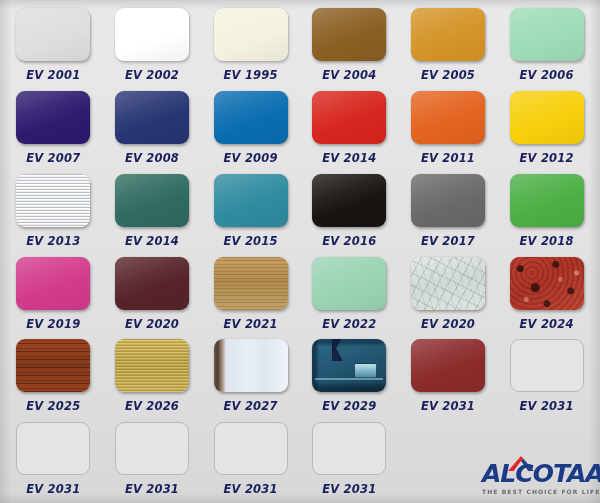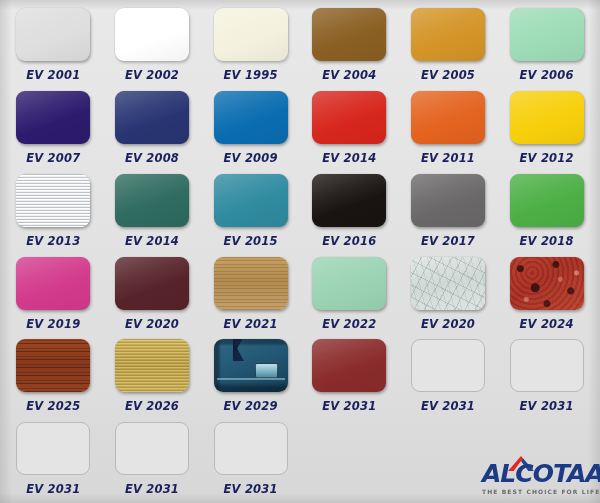--- a/index.html
+++ b/index.html
@@ -400,20 +400,24 @@
       </div>
       <div class="cell">
         <div class="swatch tex-wood-mahogany"></div>
         <div class="label">EV 2025</div>
       </div>
       <div class="cell">
         <div class="swatch tex-brushed-gold"></div>
         <div class="label">EV 2026</div>
       </div>
       <div class="cell">
+        <div class="swatch tex-mirror-white"></div>
+        <div class="label">EV 2027</div>
+      </div>
+      <div class="cell">
         <div class="swatch tex-mirror-blue">
           <span class="scene-w"></span>
           <span class="scene-panel"></span>
           <span class="scene-line"></span>
         </div>
         <div class="label">EV 2029</div>
       </div>
       <div class="cell">
         <div class="swatch gloss" style="background: rgb(139, 43, 43);"></div>
         <div class="label">EV 2031</div>

